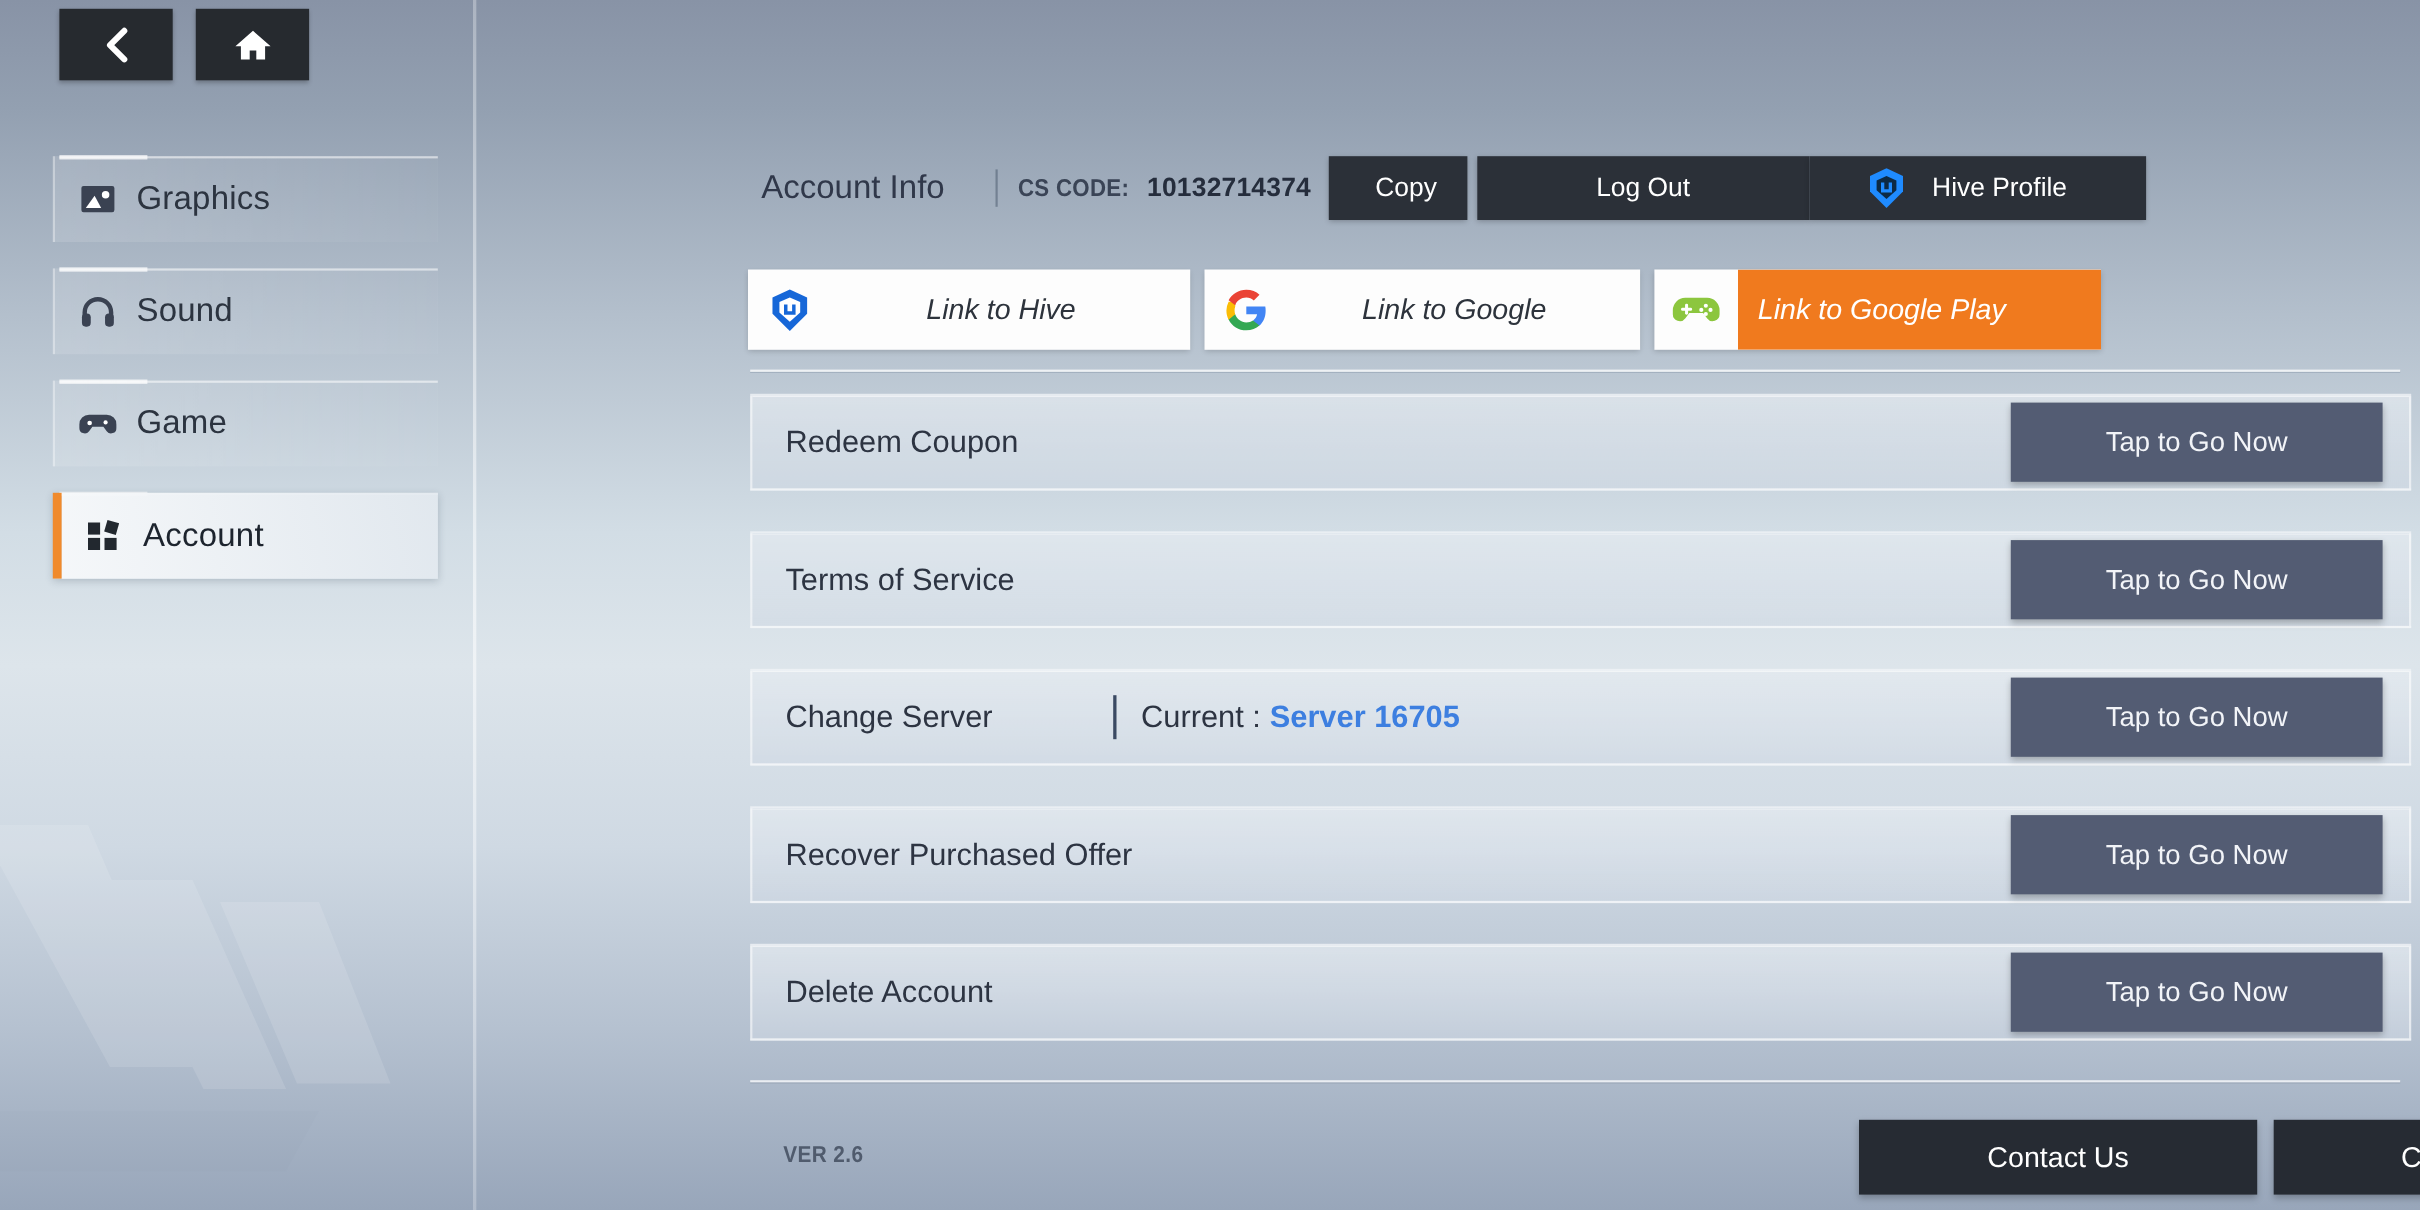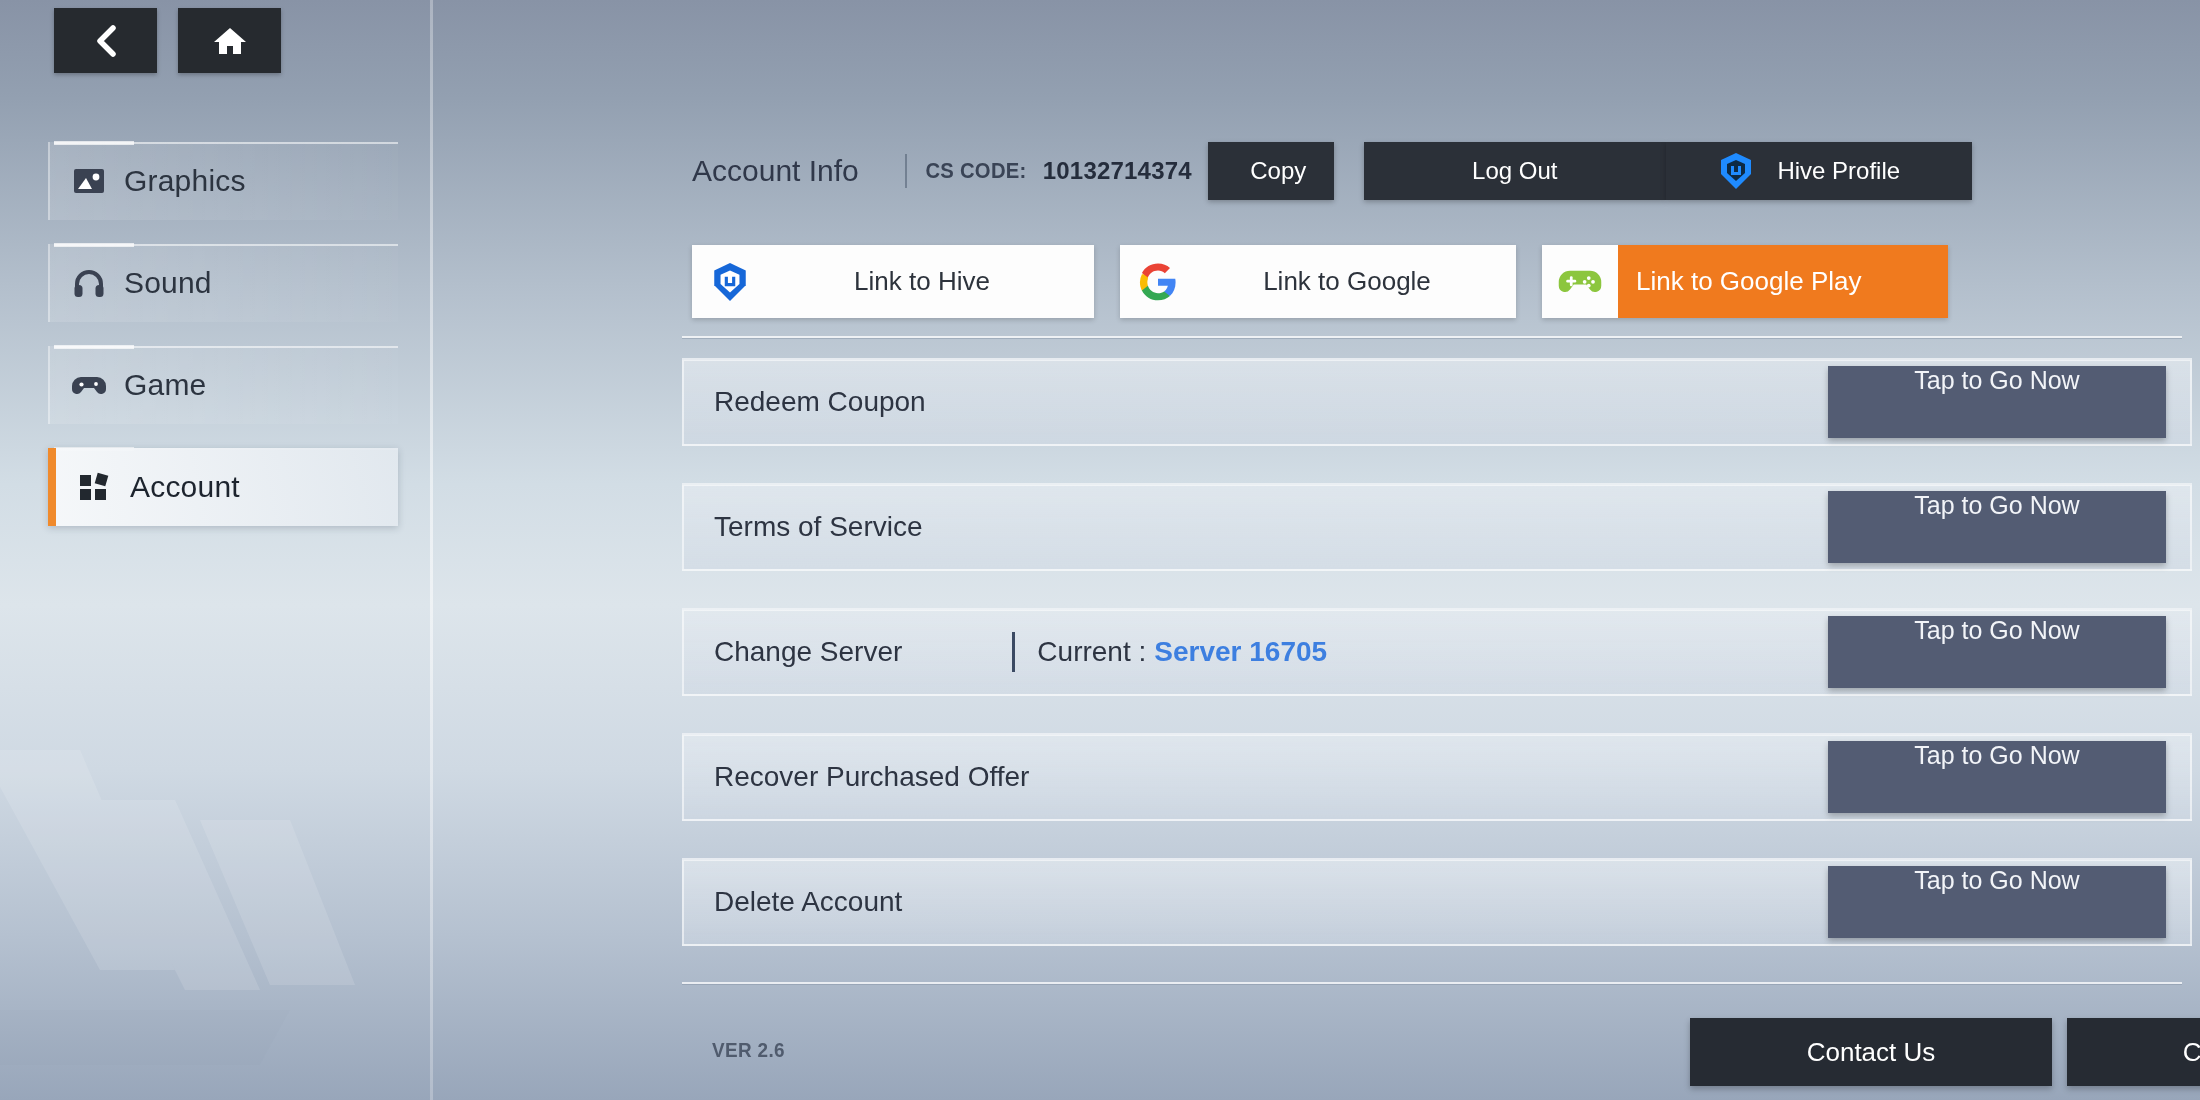--- a/index.html
+++ b/index.html
@@ -166,29 +166,30 @@
     border: none;
     font-size: 24px;
     height: 58px;
     display: flex;
     align-items: center;
     justify-content: center;
     cursor: pointer;
     box-shadow: 0 2px 5px rgba(0,0,0,.25);
     white-space: nowrap;
   }
-  .btn-copy { width: 126px; margin-right: 30px; padding-left: 15px; }
+  .btn-copy { width: 126px; margin-right: 9px; padding-left: 15px; }
   .btn-hive { width: 306px; gap: 22px; margin-right: 15px; padding-right: 20px;}
   .btn-logout { width: 302px; }
 
   .link-row {
     position: absolute;
-    left: 260px; top: 245px;
-    display: flex;
-    gap: 26px;
+    left: 248px; top: 245px;
+    display: flex;
+    gap: 13px;
+    font-style: italic;
   }
   .link-btn {
     height: 73px;
     background: #fdfdfd;
     display: flex;
     align-items: center;
     cursor: pointer;
     box-shadow: 0 2px 5px rgba(0,0,0,.18);
     overflow: hidden;
   }
@@ -272,20 +273,21 @@
   }
   .row-action {
     position: absolute;
     right: 24px; top: 50%;
     transform: translateY(-50%);
     width: 338px; height: 72px;
     background: #535c73;
     color: #f2f4f8;
     font-size: 25px;
     display: flex;
+    align-items: center;
     justify-content: center;
     cursor: pointer;
     box-shadow: 0 3px 6px rgba(0,0,0,.26);
     white-space: nowrap;
   }
 
   .bottom-divider {
     position: absolute;
     left: 250px; top: 982px;
     width: 1500px; height: 2px;

